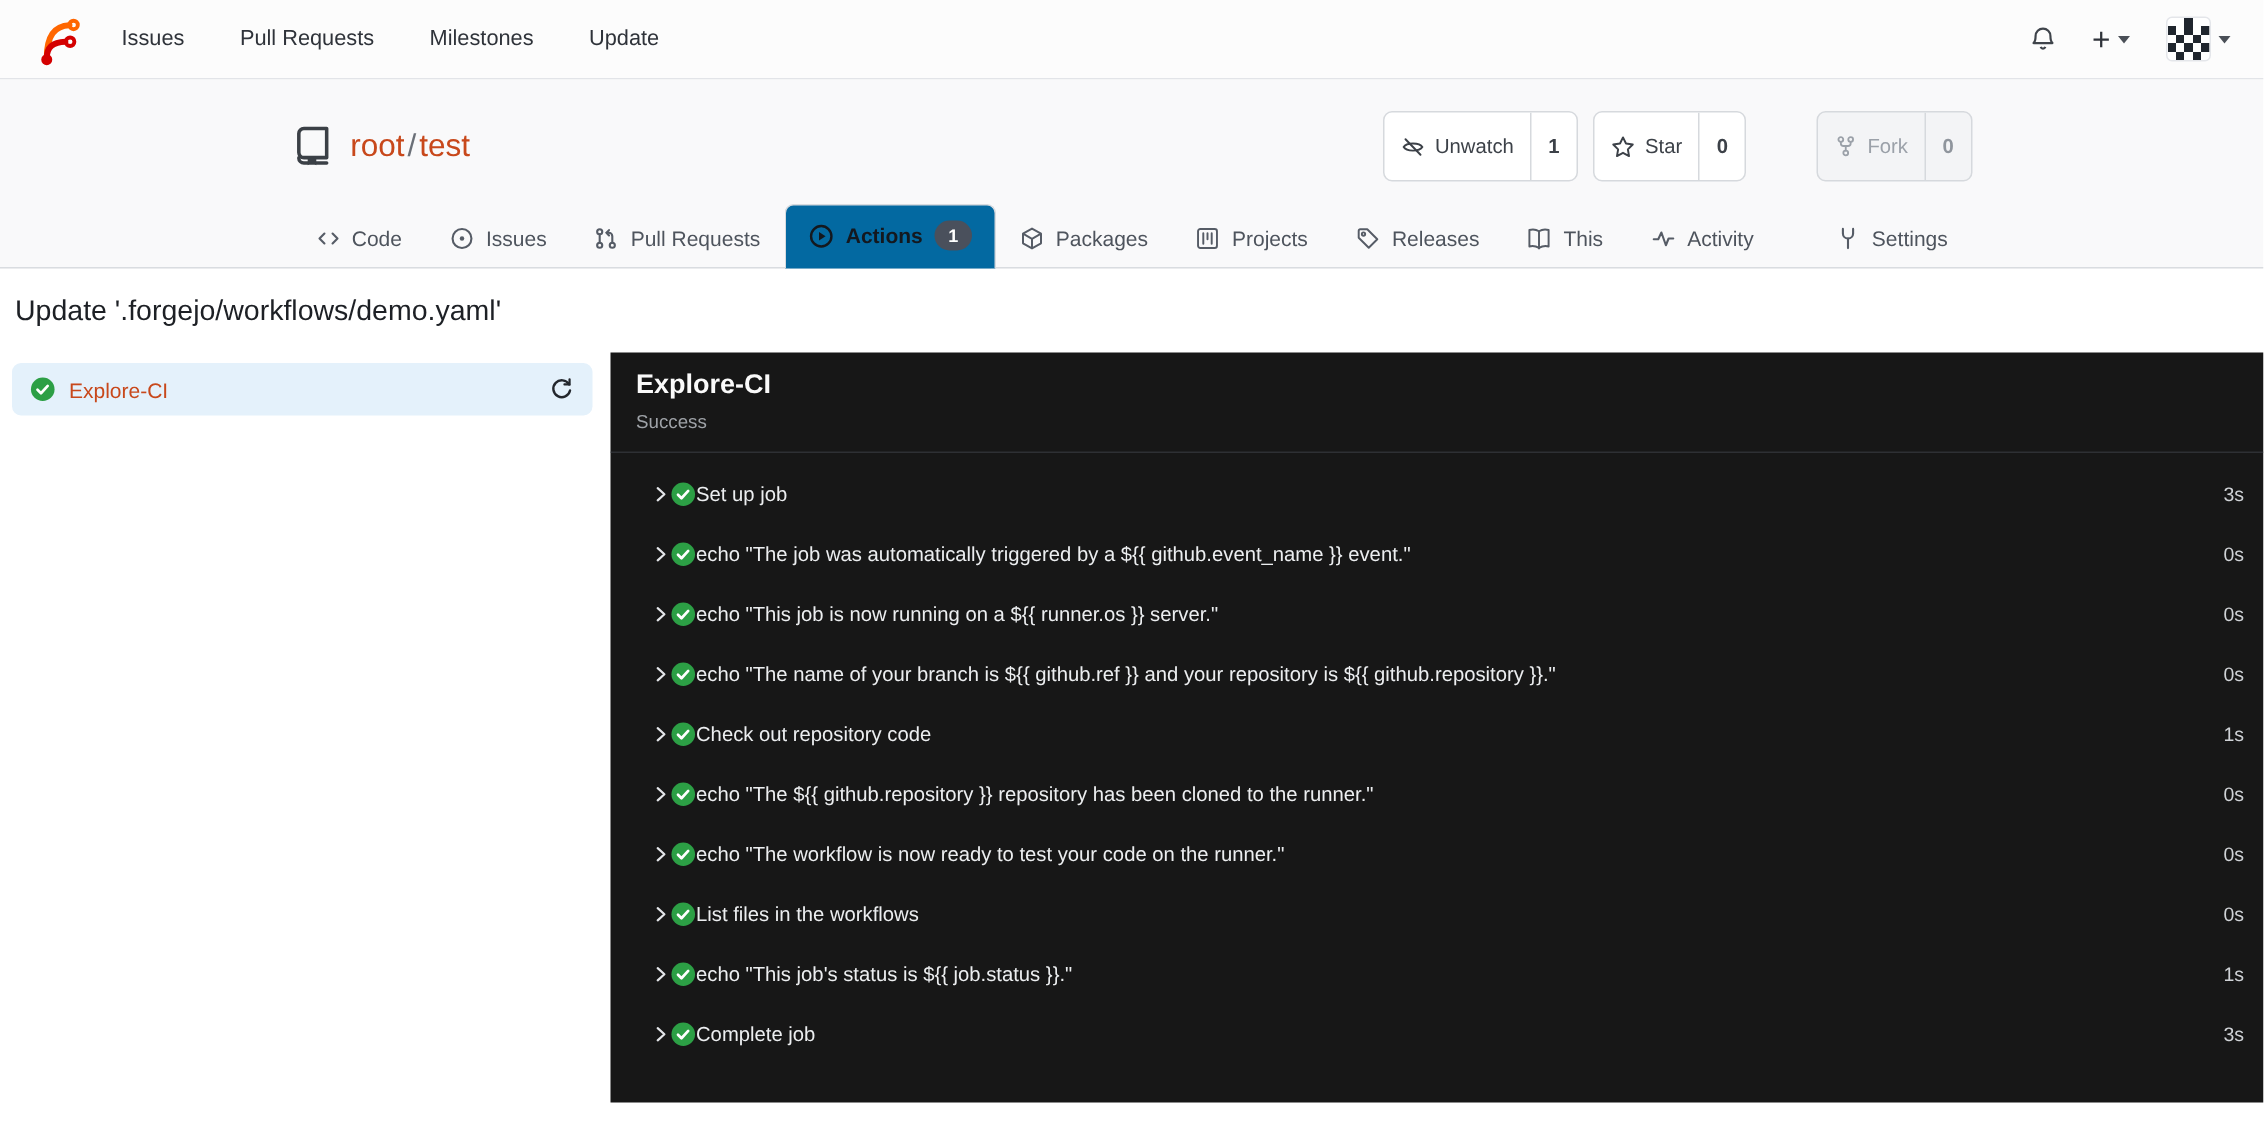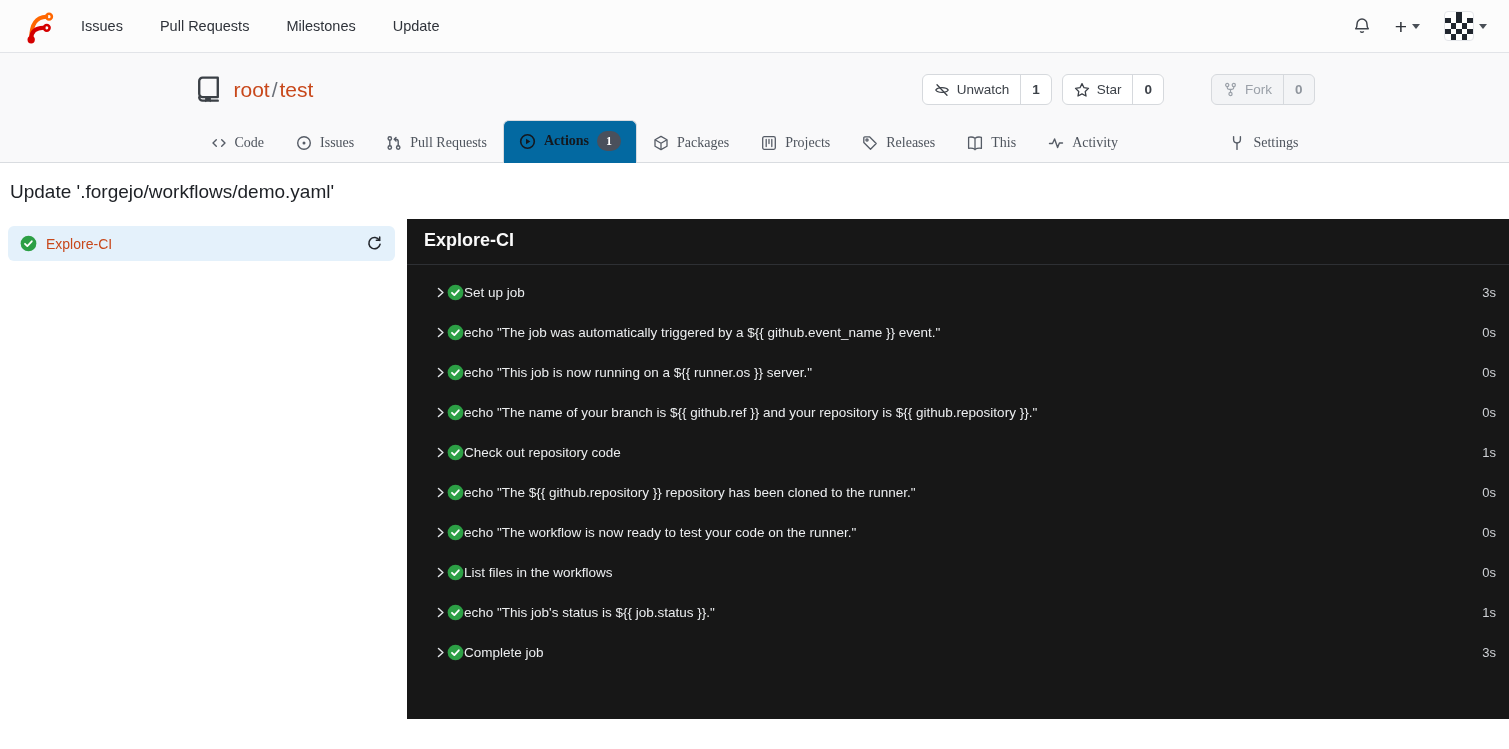--- a/index.html
+++ b/index.html
@@ -25,29 +25,29 @@
   .caret { width:0; height:0; border-left:4px solid transparent; border-right:4px solid transparent; border-top:5px solid #4a4f57; }
   .avatar { width:30px; height:30px; border-radius:4px; overflow:hidden; background:#fff; border:1px solid #e4e6ea; }
 
   
   .repo-header { background:#f9f9fa; border-bottom:1px solid #d9dce0; }
   .container { width:1120px; margin:0 auto; }
   .repo-title-row { display:flex; align-items:center; padding:21px 0 15px; gap:12px; }
   .repo-link { font-size:21px; color:#c8481b; text-decoration:none; }
   .repo-sep { font-size:21px; color:#6a6f77; margin:0 2px; }
   .repo-buttons { margin-left:auto; display:flex; gap:10px; }
-  .btn { display:flex; align-items:stretch; border:1px solid #d6d9dd; border-radius:6px; background:#fff; height:31px; font-size:13.5px; color:#3c4148; overflow:hidden; cursor:pointer; }
+  .btn { display:flex; align-items:stretch; border:1px solid #d6d9dd; border-radius:6px; background:#fff; height:47px; font-size:13.5px; color:#3c4148; overflow:hidden; cursor:pointer; }
   .btn .lbl { display:flex; align-items:center; gap:7px; padding:0 11px; font-weight:500; }
   .btn .cnt { display:flex; align-items:center; padding:0 11px; border-left:1px solid #d6d9dd; font-weight:600; }
   .btn.disabled { background:#f3f4f6; color:#9ba1a9; cursor:default;margin-left:37px; }
   .btn.disabled .cnt { color:#8f959d; }
 
   
   .repo-tabs { display:flex; align-items:flex-end; }
-  .tab { display:flex; align-items:center; gap:8px; padding:10px 15px 11px; font-size:14px; color:#4e545d; cursor:pointer; border:1px solid transparent; border-bottom:none;font-family:Liberation Serif, serif; }
+  .tab { display:flex; align-items:center; gap:8px; padding:10px 15px 11px; font-size:14px; color:#4e545d; cursor:pointer; border:1px solid transparent; border-bottom:none; }
   .tab.active { background:#0369a1; border-color:#d8dbdf; border-radius:6px 6px 0 0; margin-bottom:-1px; padding-bottom:12px; font-weight:700; color:#14181e; }
   .tab-settings { margin-left:auto;justify-content:center; }
   .badge { background:#4a505c; color:#fff; border-radius:10px; font-size:12px; line-height:1; padding:4px 9px; font-weight:600; }
 
   
   .page-title { margin:18px 10px 16px; font-size:19px; font-weight:500; color:#1d2025; }
 
   
   .run-view { display:flex; height:500px; }
   .jobs-sidebar { width:407px; flex:none; background:#fff; padding-top:7px; }
@@ -266,20 +266,21 @@
           <path d="M13.2 8.8A5.3 5.3 0 1 1 12.6 5"></path>
           <path d="M12.9 1.8v3.2H9.7" stroke-width="1.4"></path>
         </svg>
       </span>
     </div>
   </aside>
 
   <section class="log-panel">
     <div class="log-header">
       <h3 class="log-title">Explore-CI</h3>
+      <div class="log-status">Success</div>
     </div>
     <div class="steps">
   <div class="step">
     <svg class="chev" width="13" height="13" viewBox="0 0 16 16" fill="none" stroke="#e3e5e8" stroke-width="1.8" stroke-linecap="round" stroke-linejoin="round">
             <path d="M5.5 3 11 8l-5.5 5"></path>
           </svg>
     <svg class="check16" width="17" height="17" viewBox="0 0 16 16">
             <circle cx="8" cy="8" r="7.4" fill="#2c9f45"></circle>
             <path d="M4.7 8.3l2.2 2.2 4.2-4.6" fill="none" stroke="#fff" stroke-width="1.7" stroke-linecap="round" stroke-linejoin="round"></path>
           </svg>

